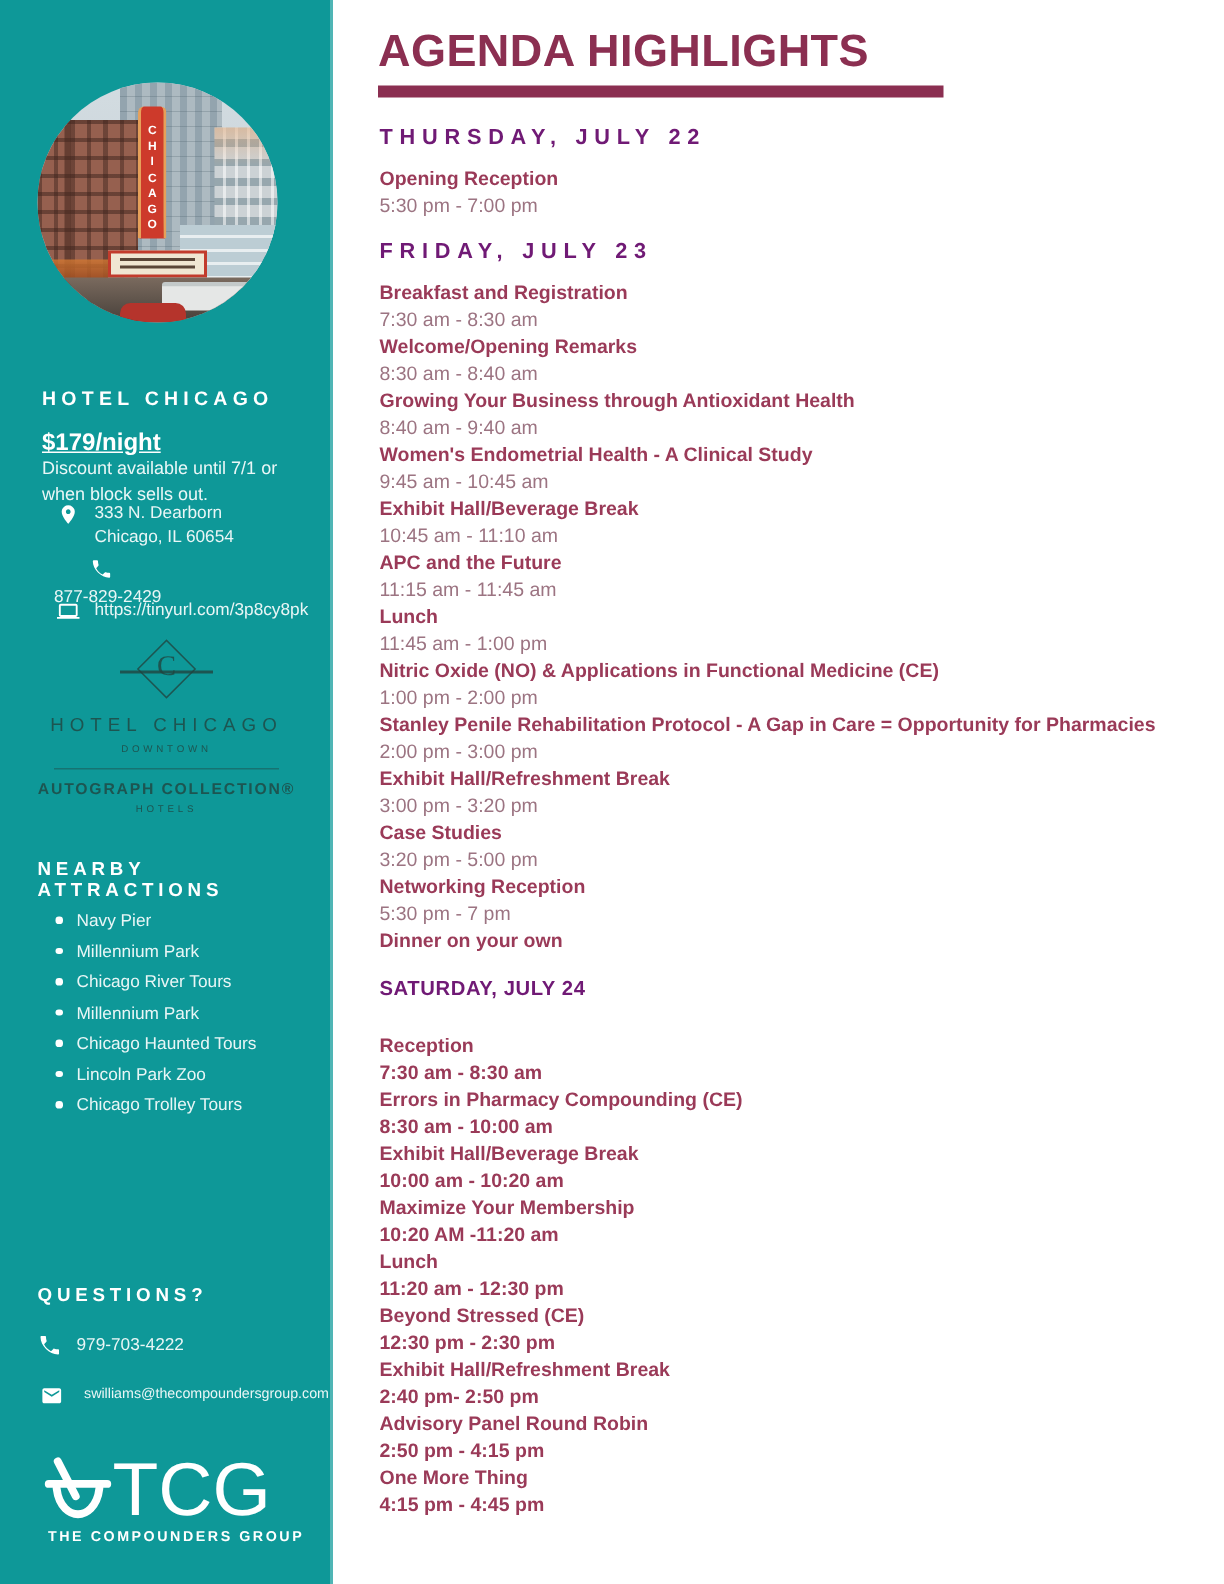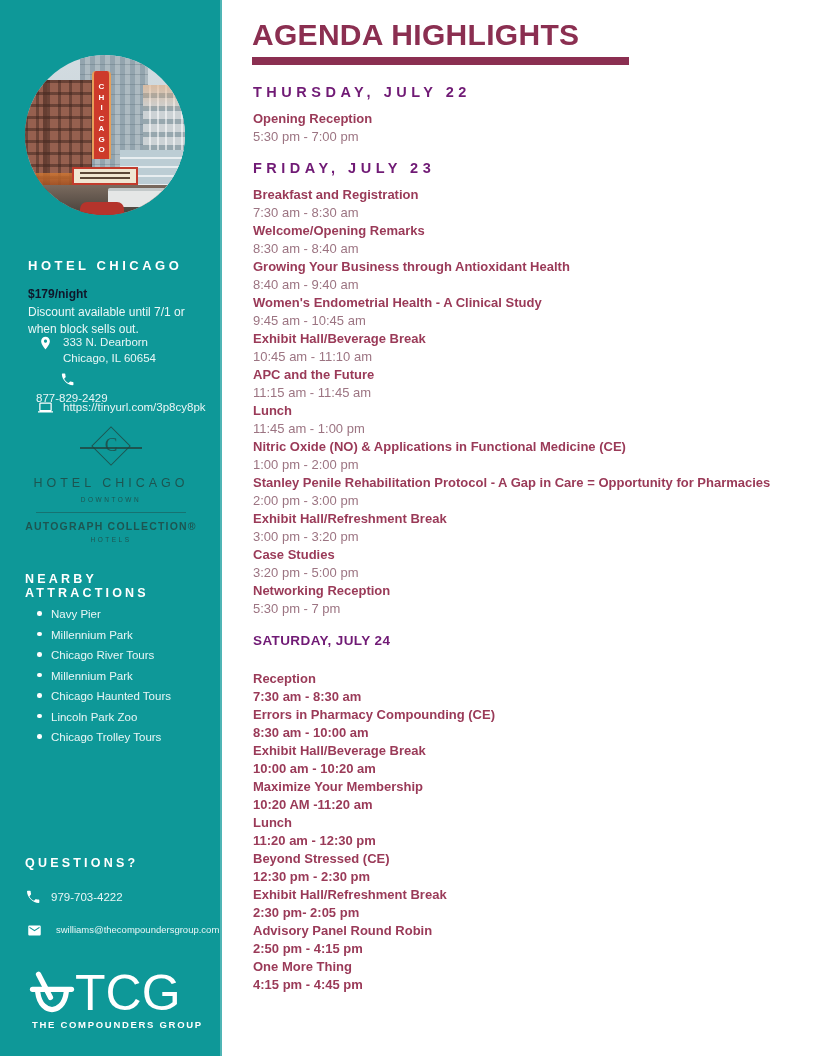--- a/index.html
+++ b/index.html
@@ -32,21 +32,21 @@
   .ph-sign span { color:#fff; font-size:8px; font-weight:bold; line-height:10.5px; letter-spacing:0; }
   .ph-marquee { left:47px; top:112px; width:66px; height:18px; background:#f0e6d2; border:2px solid #c23b2c; }
   .ph-marquee i { display:block; height:2px; background:#5a4638; margin:3px 6px 0 6px; }
   .ph-street { left:0; top:130px; width:160px; height:30px; background:linear-gradient(#7a6a5e,#47403a); }
   .ph-truck { left:83px; top:133px; width:74px; height:19px; background:#e5e7e6; border-top:3px solid #c3c9c9; border-radius:2px; }
   .ph-car { left:55px; top:147px; width:44px; height:13px; background:#b5342c; border-radius:7px 7px 0 0; }
 
   
   .s-abs { position:absolute; color:#ffffff; }
   .s-hotel-name { top:258px; left:28px; font-size:13px; font-weight:bold; letter-spacing:3.5px; }
-  .s-rate { top:287px; left:28px; font-size:12px; font-weight:bold; color:#0f172a; }
+  .s-rate { top:287px; left:28px; font-size:16px; font-weight:bold; color:#ffffff;text-decoration:underline; }
   .s-discount { top:304px; left:28px; font-size:12px; line-height:17px; color:#EAF7F7; }
 
   .c-row { position:absolute; left:36px; display:flex; align-items:flex-start; color:#E9F6F6; font-size:11.5px; line-height:16px; }
   .c-row .ic { width:18px; flex:0 0 18px; margin-right:9px; display:flex; justify-content:center; }
   .row-address { top:334px; }
   .row-phone1 { top:372px; align-items:center;flex-direction:column; }
   .row-laptop { top:399px; align-items:center; }
   .c-link { color:#E9F6F6; text-decoration:none; }
 
   .hotel-logo { position:absolute; top:430px; left:0; width:222px; text-align:center; color:rgba(33,66,62,.78); }
@@ -292,20 +292,24 @@
   <div class="event">
     <div class="event-title">Case Studies</div>
     <div class="event-time">3:20 pm - 5:00 pm</div>
   </div>
 
   <div class="event">
     <div class="event-title">Networking Reception</div>
     <div class="event-time">5:30 pm - 7 pm</div>
   </div>
 
+  <div class="event">
+    <div class="event-title">Dinner on your own</div>
+
+  </div>
 </div>
   </section>
 
   <section class="day day--compact day--bold-times">
     <h3 class="day-heading">SATURDAY, JULY 24</h3>
     <div class="events">
   <div class="event">
     <div class="event-title">Reception</div>
     <div class="event-time">7:30 am - 8:30 am</div>
   </div>
@@ -330,21 +334,21 @@
     <div class="event-time">11:20 am - 12:30 pm</div>
   </div>
 
   <div class="event">
     <div class="event-title">Beyond Stressed (CE)</div>
     <div class="event-time">12:30 pm - 2:30 pm</div>
   </div>
 
   <div class="event">
     <div class="event-title">Exhibit Hall/Refreshment Break</div>
-    <div class="event-time">2:30 pm- 2:05 pm</div>
+    <div class="event-time">2:40 pm- 2:50 pm</div>
   </div>
 
   <div class="event">
     <div class="event-title">Advisory Panel Round Robin</div>
     <div class="event-time">2:50 pm - 4:15 pm</div>
   </div>
 
   <div class="event">
     <div class="event-title">One More Thing</div>
     <div class="event-time">4:15 pm - 4:45 pm</div>

